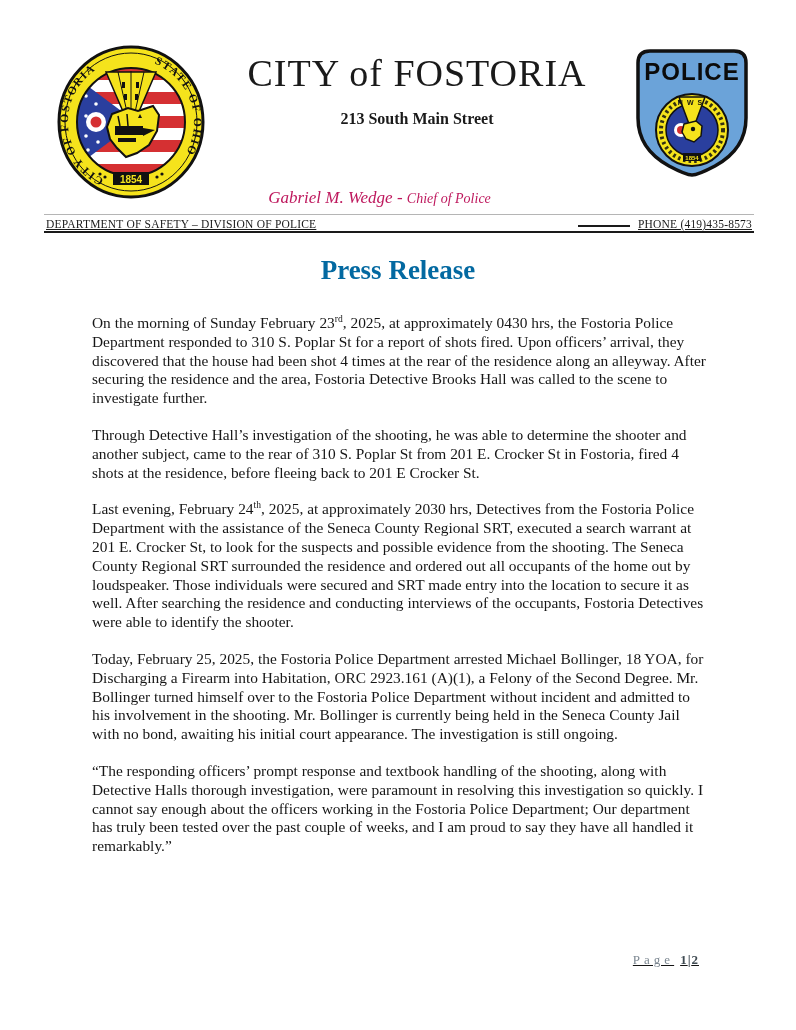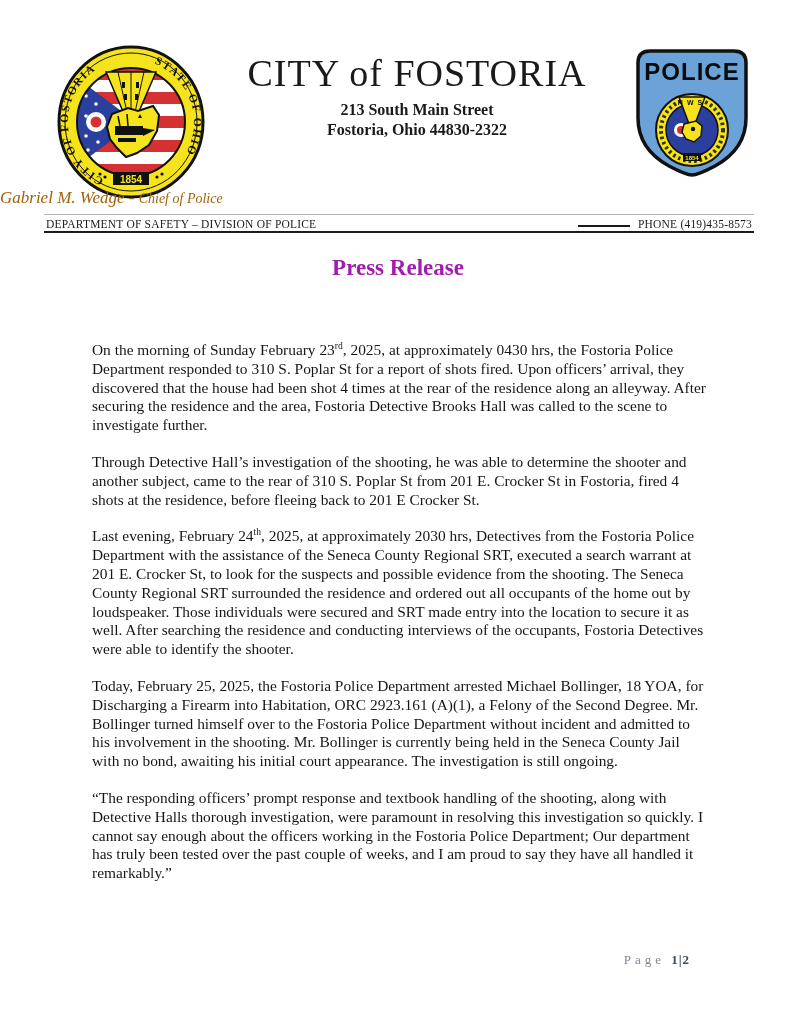--- a/index.html
+++ b/index.html
@@ -32,82 +32,84 @@
     letter-spacing: 1px;
     line-height: 1.05;
     color: #1a1a1a;
   }
   .address-line {
     font-size: 16px;
     font-weight: bold;
     line-height: 1.25;
     color: #1a1a1a;
   }
-  .address-block { margin-top: 6px; }
+  .address-block { margin-top: 15px; }
   .badge-wrap { flex: 0 0 auto; margin-top: 2px; }
   .chief-line {
-    text-align: left;
+    text-align: center;
     padding-right: 37px;
     margin-top: -16px;
     font-style: italic;
     font-size: 17px;
-    color: #a16207;
+    color: #be185d;
     position: relative;
     z-index: 2;
   }
   .chief-title { font-size: 14px; font-style: italic; }
   
   .dept-bar {
     margin: 6px 42px 0 44px;
     border-top: 1px solid #b5b5b5;
     border-bottom: 2.5px solid #1a1a1a;
     display: flex;
     justify-content: space-between;
     align-items: baseline;
     padding: 3px 2px 1px 2px;
     font-size: 11.5px;
     letter-spacing: 0.2px;
     color: #1a1a1a;
+    text-decoration: underline;
   }
   .dept-right { display: flex; align-items: baseline; justify-content: flex-end; }
   .tab-leader {
     display: inline-block;
     width: 52px;
     height: 2px;
     background: #1a1a1a;
     margin-right: 8px;
     transform: translateY(-1px);
   }
   
   .doc-heading {
     text-align: center;
-    font-size: 23px;
+    font-size: 27px;
     font-weight: bold;
     margin-top: 22px;
-    color: #a21caf;
+    color: #0369a1;
   }
   
   .body-text {
-    margin: 60px 90px 0 92px;
+    margin: 28px 90px 0 92px;
     font-size: 15.4px;
     line-height: 18.8px;
     color: #161616;
   }
   .body-text p { margin-bottom: 18px; }
   .body-text sup {
     font-size: 0.62em;
     vertical-align: super;
     line-height: 0;
   }
   
   .page-footer {
     position: absolute;
-    right: 106px;
+    right: 97px;
     bottom: 62px;
     font-size: 13px;
+    text-decoration: underline;
   }
   .page-footer .pf-label {
     color: #7c8791;
     letter-spacing: 4px;
   }
   .page-footer .pf-nums {
     color: #3f4a52;
     margin-left: 6px;
     letter-spacing: 1px;
     font-weight: bold;
@@ -192,21 +194,20 @@
         <text font-size="11.5" font-weight="bold" letter-spacing="1.5" font-family="Liberation Serif, serif" fill="#111">
           <textPath href="#sealRing" startOffset="56%">STATE OF OHIO</textPath>
         </text>
       </svg>
     </div>
 
     <div class="header-center">
       <div class="city-title">CITY of FOSTORIA</div>
       <div class="address-block">
         <div class="address-line">213 South Main Street</div>
-        <div class="address-line">Fostoria, Ohio 44830-2322</div>
       </div>
     </div>
 
     <div class="badge-wrap">
       <svg width="128" height="134" viewBox="0 0 128 134">
         <path d="M10,17 Q10,5 22,5 L106,5 Q118,5 118,17 L118,72 Q118,103 87,120 Q70,129 64,129 Q58,129 41,120 Q10,103 10,72 Z" fill="#6BA3D9" stroke="#111" stroke-width="3.5"></path>
         <text x="64" y="34" text-anchor="middle" font-size="24" font-weight="bold" font-family="Liberation Sans, sans-serif" letter-spacing="1" fill="#0b0b0b">POLICE</text>
 
         <g transform="translate(64,84)">
           <circle r="36" fill="#F5E31C" stroke="#111" stroke-width="2"></circle>

